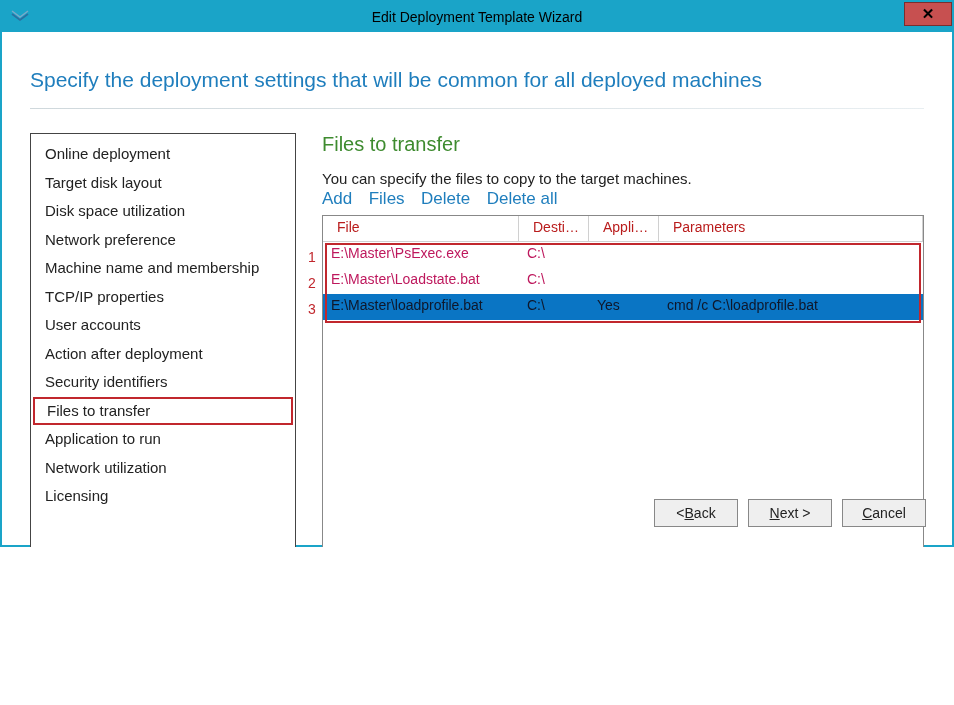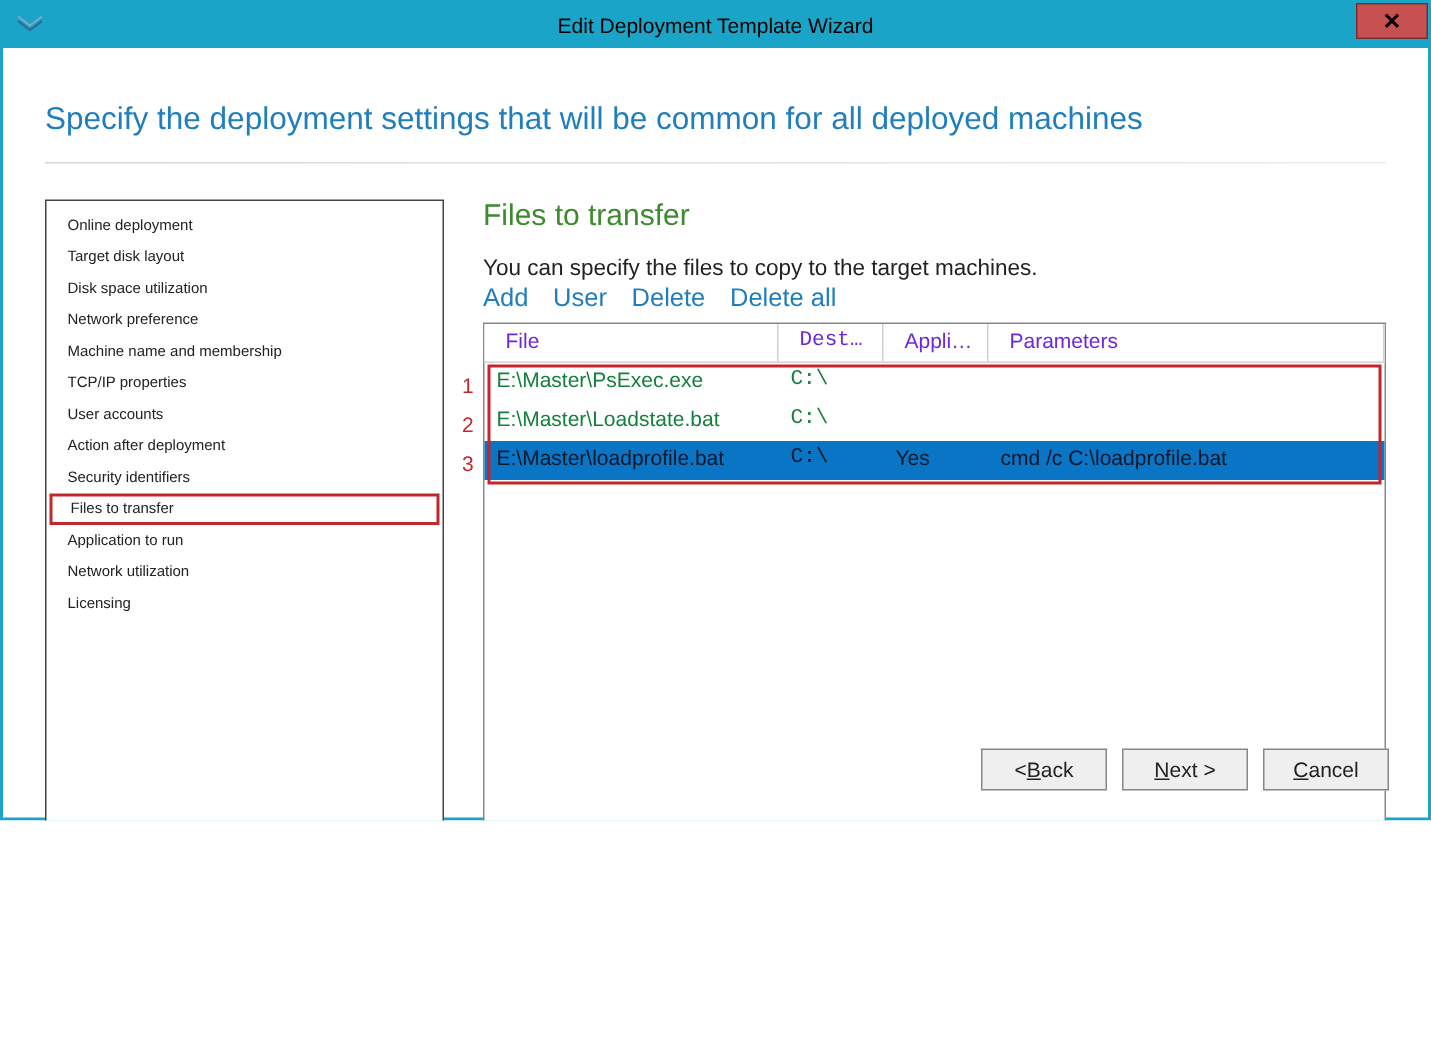--- a/index.html
+++ b/index.html
@@ -43,21 +43,21 @@
   }
   .body {
     display: flex; gap: 26px;
   }
   .sidebar {
     width: 266px; height: 452px;
     border: 1px solid #444; background: #fff;
     padding: 6px 0;
   }
   .sidebar .nav-item {
-    font-size: 10px; color: #222;
+    font-size: 15px; color: #222;
     padding: 3px 10px 3px 14px;
     cursor: pointer;
     line-height: 1.5;
   }
   .sidebar .nav-item.highlight {
     border: 2px solid #C1272D;
     padding: 1px 8px 1px 12px;
     margin: 0 2px;
   }
   .main {
@@ -92,31 +92,31 @@
     background: #fff;
     position: relative;
   }
   .thead {
     display: flex; height: 26px;
     background: #fff;
     border-bottom: 1px solid #d0d0d0;
   }
   .thead .th {
     border-right: 1px solid #d0d0d0;
-    font-size: 14px; color: #6d28d9;
+    font-size: 14px; color: #b91c1c;
     padding: 3px 8px 0 14px;
     overflow: hidden; white-space: nowrap; text-overflow: ellipsis;
   }
   .col-file { width: 196px; }
-  .col-dest { width: 70px; font-family: Liberation Mono, monospace; }
+  .col-dest { width: 70px; }
   .col-app  { width: 70px; }
   .col-param{ flex: 1; }
   .tbody .tr {
     display: flex; height: 26px;
-    font-size: 14px; color: #15803d;
+    font-size: 14px; color: #be185d;
   }
   .tbody .tr .td {
     padding: 3px 8px 0 8px;
     overflow: hidden; white-space: nowrap;
   }
   .tbody .tr.selected {
     background: #0A75C4; color: #0f172a;
   }
   .rows-highlight {
     position: absolute; left: 2px; right: 2px; top: 27px; height: 80px;
@@ -174,21 +174,21 @@
           <div class="nav-item">Application to run</div>
           <div class="nav-item">Network utilization</div>
           <div class="nav-item">Licensing</div>
         </div>
 
       <div class="main">
         <div class="section-title">Files to transfer</div>
         <div class="desc">You can specify the files to copy to the target machines.</div>
         <div class="actions">
           <span class="lnk">Add</span>
-          <span class="lnk">User</span>
+          <span class="lnk">Files</span>
           <span class="lnk">Delete</span>
           <span class="lnk">Delete all</span>
         </div>
 
         <div class="table-wrap">
           <div class="row-nums" id="row-nums">
               <span>1</span>
               <span>2</span>
               <span>3</span>
             </div>

